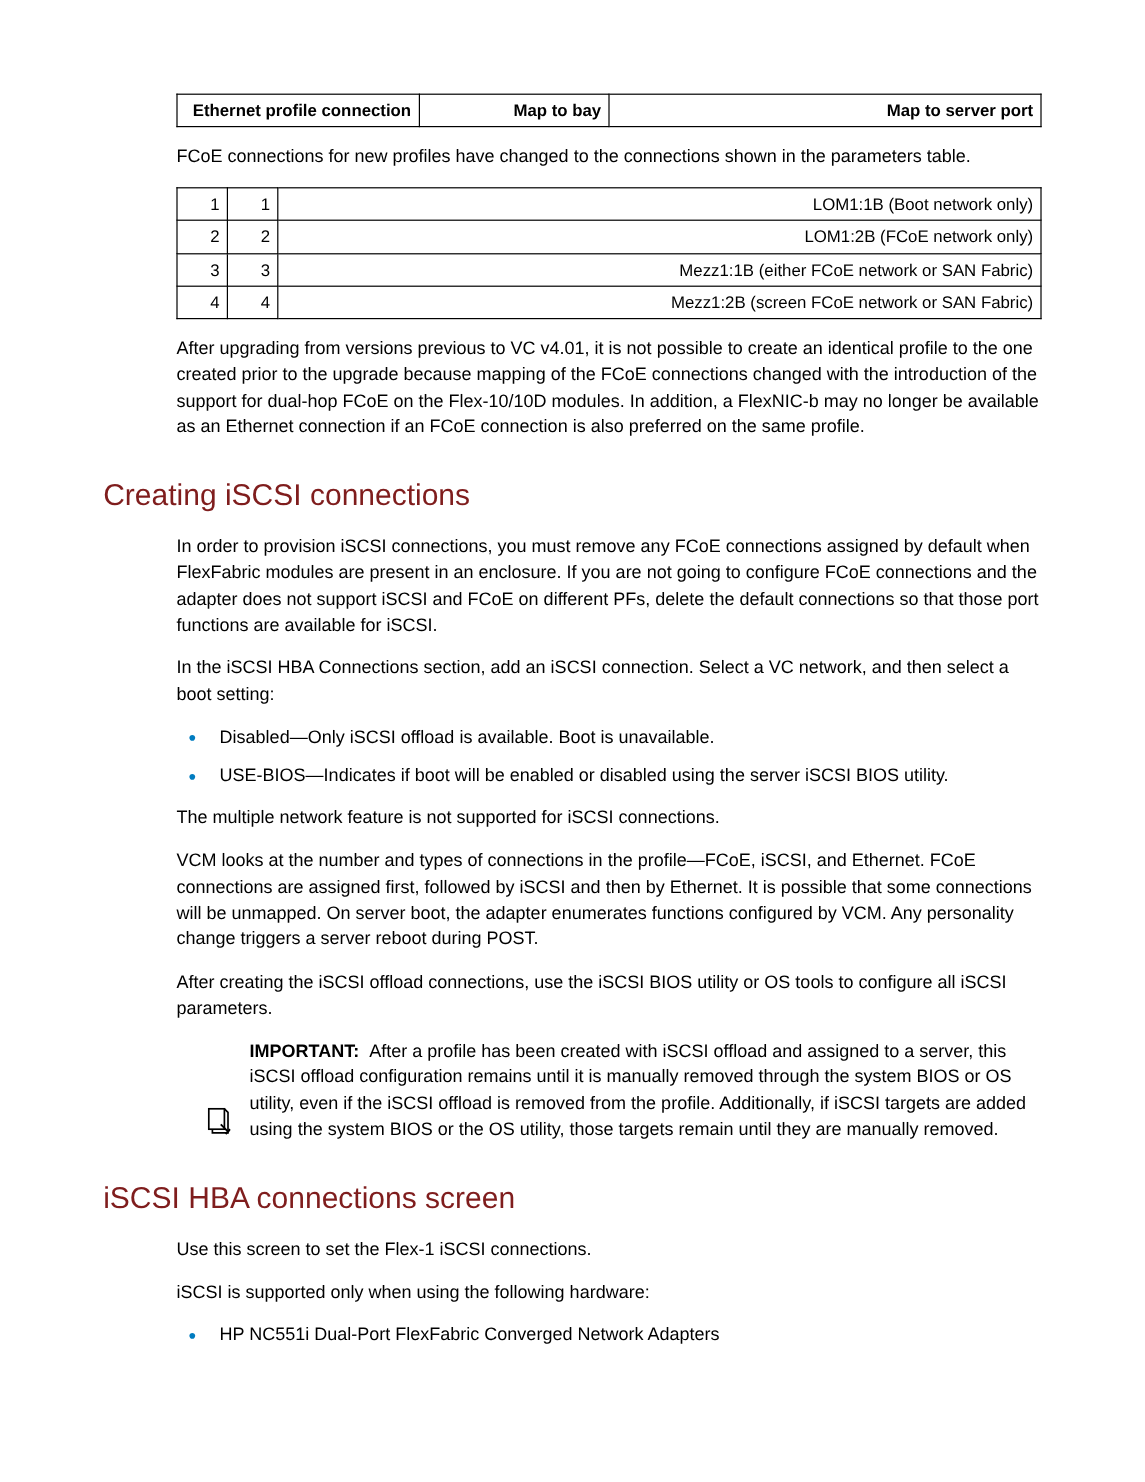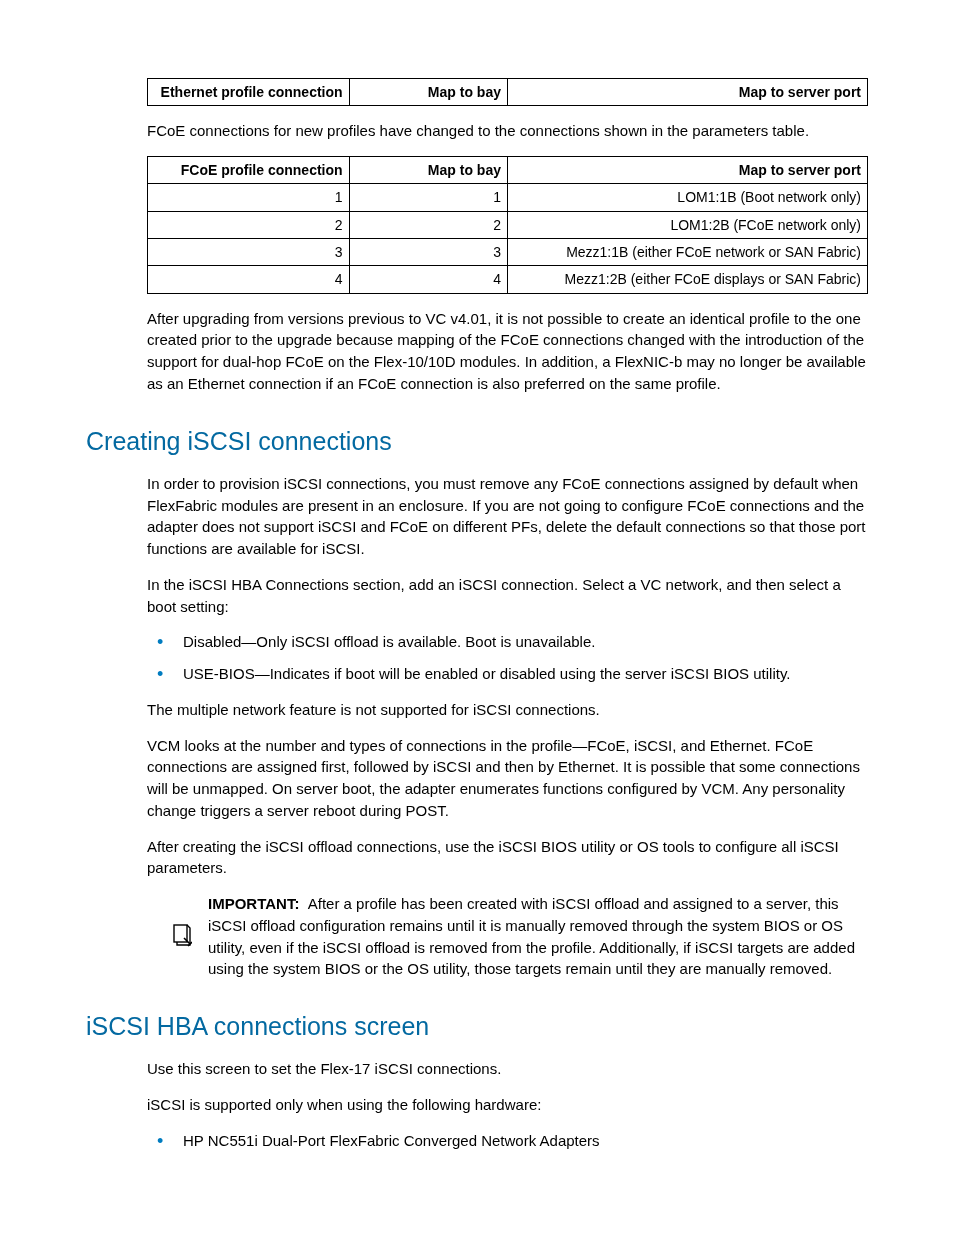--- a/index.html
+++ b/index.html
@@ -31,21 +31,21 @@
   }
   .col-a { width: 28%; }
   .col-b { width: 22%; }
   .col-c { width: 50%; }
   p.body {
     margin: 0 0 14px 61px;
   }
   h2.section {
     font-family: Arial, Helvetica, sans-serif;
     font-weight: normal;
-    color: #0369a1;
+    color: #7f1d1d;
     font-size: 25px;
     margin: 28px 0 14px 0;
   }
   ul.bullets {
     list-style: none;
     margin: 0 0 14px 61px;
     padding: 0;
   }
   ul.bullets li {
     position: relative;
@@ -56,21 +56,21 @@
     content: "•";
     color: #007cc0;
     font-size: 18px;
     position: absolute;
     left: 10px;
     top: -2px;
   }
   .important-block {
     display: flex;
     margin: 0 0 14px 86px;
-    align-items: center;
+    align-items: flex-end;
   }
   .important-icon {
     flex: 0 0 28px;
     margin-right: 8px;
     margin-top: 2px;
   }
   .important-text {
     flex: 1;
   }
   .important-text .label {
@@ -87,44 +87,39 @@
     <th class="col-b">Map to bay</th>
     <th class="col-c">Map to server port</th>
   </tr>
 </tbody>
   </table>
 
 <p class="body">FCoE connections for new profiles have changed to the connections shown in the parameters table.</p>
 
 <table>
   <tbody>
-      <tr>
-    <th class="col-a">FCoE profile connection</th>
-    <th class="col-b">Map to bay</th>
-    <th class="col-c">Map to server port</th>
-  </tr>
   <tr>
     <td>1</td>
     <td>1</td>
     <td>LOM1:1B (Boot network only)</td>
   </tr>
   <tr>
     <td>2</td>
     <td>2</td>
     <td>LOM1:2B (FCoE network only)</td>
   </tr>
   <tr>
     <td>3</td>
     <td>3</td>
     <td>Mezz1:1B (either FCoE network or SAN Fabric)</td>
   </tr>
   <tr>
     <td>4</td>
     <td>4</td>
-    <td>Mezz1:2B (either FCoE displays or SAN Fabric)</td>
+    <td>Mezz1:2B (screen FCoE network or SAN Fabric)</td>
   </tr>
 </tbody>
   </table>
 
 <p class="body">After upgrading from versions previous to VC v4.01, it is not possible to create an identical profile to the one created prior to the upgrade because mapping of the FCoE connections changed with the introduction of the support for dual-hop FCoE on the Flex-10/10D modules. In addition, a FlexNIC-b may no longer be available as an Ethernet connection if an FCoE connection is also preferred on the same profile.</p>
 
 <h2 class="section">Creating iSCSI connections</h2>
 
 <p class="body">In order to provision iSCSI connections, you must remove any FCoE connections assigned by default when FlexFabric modules are present in an enclosure. If you are not going to configure FCoE connections and the adapter does not support iSCSI and FCoE on different PFs, delete the default connections so that those port functions are available for iSCSI.</p>
 <p class="body">In the iSCSI HBA Connections section, add an iSCSI connection. Select a VC network, and then select a boot setting:</p>
@@ -147,18 +142,18 @@
       <path d="M16 23 L20 19" stroke="#000" stroke-width="1.6"></path>
     </svg>
   </div>
   <div class="important-text">
     <span class="label">IMPORTANT:</span>&nbsp;&nbsp;<span>After a profile has been created with iSCSI offload and assigned to a server, this iSCSI offload configuration remains until it is manually removed through the system BIOS or OS utility, even if the iSCSI offload is removed from the profile. Additionally, if iSCSI targets are added using the system BIOS or the OS utility, those targets remain until they are manually removed.</span>
   </div>
 </div>
 
 <h2 class="section">iSCSI HBA connections screen</h2>
 
-<p class="body">Use this screen to set the Flex-17 iSCSI connections.</p>
+<p class="body">Use this screen to set the Flex-1 iSCSI connections.</p>
 <p class="body">iSCSI is supported only when using the following hardware:</p>
 
 <ul class="bullets">
   <li>HP NC551i Dual-Port FlexFabric Converged Network Adapters</li>
 </ul>
 
 </body></html>

